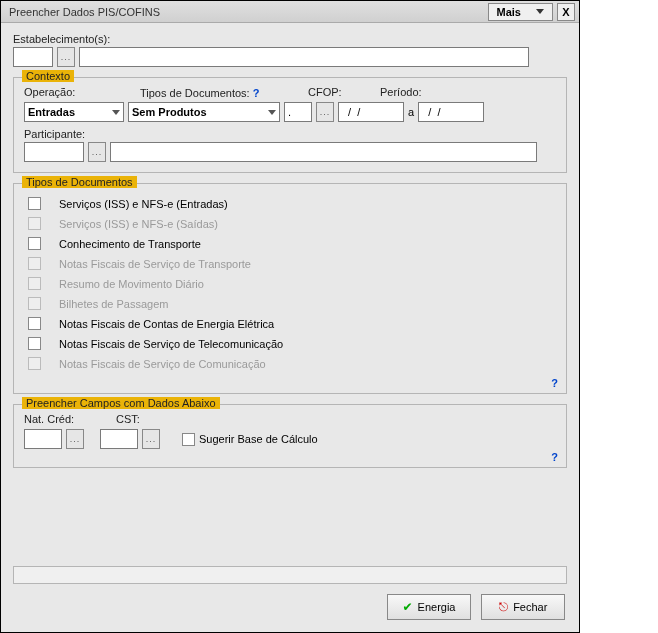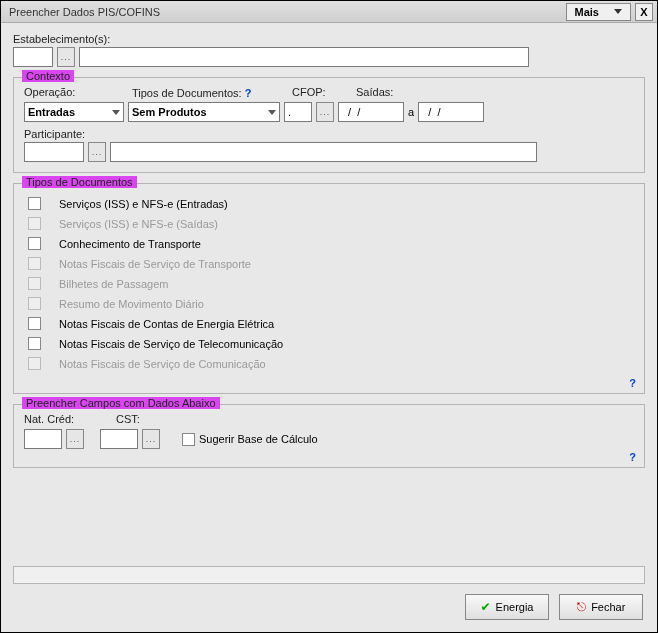--- a/index.html
+++ b/index.html
@@ -1,29 +1,29 @@
 <!DOCTYPE html>
 <html><head>
 <meta charset="utf-8">
 <style>
 * { box-sizing: border-box; font-family: Tahoma, sans-serif; font-size: 11px; }
 body { margin: 0; background: #fff; }
-.window { width: 658px; height: 633px; border: 1px solid #000; background: #e8e8e8; position: relative; }
+.window { width: 580px; height: 633px; border: 1px solid #000; background: #e8e8e8; position: relative; }
 .titlebar { height: 22px; background: linear-gradient(#e0e0e0,#d0d0d0); border-bottom: 1px solid #aaa; display: flex; align-items: center; padding: 0 4px 0 8px; }
 .titlebar-title { flex: 1; color: #333; }
 .btn-mais { background: #f0f0f0; border: 1px solid #888; padding: 2px 8px; font-weight: bold; display: flex; align-items: center; gap: 15px; margin-right: 4px; cursor: pointer; }
 .btn-close { width: 18px; height: 18px; border: 1px solid #888; background: #f0f0f0; display: flex; align-items: center; justify-content: center; font-weight: bold; cursor: pointer; }
 .caret-down { width:0; height:0; border-left:4px solid transparent; border-right:4px solid transparent; border-top:5px solid #333; }
 .body-area { padding: 10px 12px; }
 .label { color: #222; margin-bottom: 2px; }
 .row { display: flex; align-items: center; gap: 4px; }
 .input { background: #fff; border: 1px solid #7a7a7a; height: 20px; padding: 1px 3px; }
 .lookup-btn { width: 18px; height: 20px; border: 1px solid #888; background: #e6e6e6; display:flex; align-items:center; justify-content:center; cursor:pointer; letter-spacing:1px; color:#555; font-size:9px; }
 .fieldset { border: 1px solid #b5b5b5; margin-top: 10px; padding: 8px 10px 10px 10px; position: relative; }
-.legend { position: absolute; top: -8px; left: 8px; background: #d946ef; padding: 0 4px; color: #222; }
+.legend { position: absolute; top: -8px; left: 8px; background: #eab308; padding: 0 4px; color: #222; }
 .select { background: #fff; border: 1px solid #7a7a7a; height: 20px; display:flex; align-items:center; justify-content:space-between; padding: 0 3px; cursor:pointer;font-weight:bold; }
 .select .caret { width:0; height:0; border-left:4px solid transparent; border-right:4px solid transparent; border-top:5px solid #555; }
 .checkbox-row { display:flex; align-items:center; gap:18px; margin: 5px 0 7px 4px; }
 .checkbox { width:13px; height:13px; border:1px solid #888; background:#fff; cursor:pointer; }
 .checkbox.disabled { background:#eee; border-color:#bbb; cursor:default; }
 .chk-label.disabled { color:#9a9a9a; }
 .help { color:#0044cc; font-weight:bold; cursor:pointer; position:absolute; }
 .statusbar { position:absolute; left:12px; right:12px; bottom:48px; height:18px; border:1px solid #b5b5b5; background:#f0f0f0; }
 .button-row { position:absolute; right:14px; bottom:12px; display:flex; gap:10px; }
 .btn { width:84px; height:26px; border:1px solid #888; background:linear-gradient(#f8f8f8,#e0e0e0); display:flex; align-items:center; justify-content:center; gap:5px; cursor:pointer; }
@@ -49,30 +49,30 @@
 
     <div class="label">Estabelecimento(s):</div>
     <div class="row">
       <input class="input" style="width: 40px;" value="">
       <div class="lookup-btn">...</div>
       <input class="input" style="width: 450px;" value="">
     </div>
 
     <div class="fieldset">
       <div class="legend">Contexto</div>
-      <div class="row" style="gap:8px">
+      <div class="row" style="gap:16px">
         <div style="width:100px">
             <div class="label">Operação:</div>
           </div>
         <div style="width:152px"><span class="label">Tipos de Documentos:</span> <span class="help" style="position:static">?</span></div>
         <div style="width:56px">
             <div class="label">CFOP:</div>
           </div>
         <div>
-            <div class="label">Saídas:</div>
+            <div class="label">Período:</div>
           </div>
       </div>
       <div class="row" style="margin-top:2px">
         <div class="select" style="width:100px">
           <span>Entradas</span>
             <span class="caret"></span>
         </div>
         <div class="select" style="width:152px">
           <span>Sem Produtos</span>
             <span class="caret"></span>
@@ -105,25 +105,25 @@
           <div class="checkbox-row">
             <div class="checkbox"></div>
             <span class="chk-label">Conhecimento de Transporte</span>
           </div>
           <div class="checkbox-row">
             <div class="checkbox disabled"></div>
             <span class="chk-label disabled">Notas Fiscais de Serviço de Transporte</span>
           </div>
           <div class="checkbox-row">
             <div class="checkbox disabled"></div>
-            <span class="chk-label disabled">Bilhetes de Passagem</span>
+            <span class="chk-label disabled">Resumo de Movimento Diário</span>
           </div>
           <div class="checkbox-row">
             <div class="checkbox disabled"></div>
-            <span class="chk-label disabled">Resumo de Movimento Diário</span>
+            <span class="chk-label disabled">Bilhetes de Passagem</span>
           </div>
           <div class="checkbox-row">
             <div class="checkbox"></div>
             <span class="chk-label">Notas Fiscais de Contas de Energia Elétrica</span>
           </div>
           <div class="checkbox-row">
             <div class="checkbox"></div>
             <span class="chk-label">Notas Fiscais de Serviço de Telecomunicação</span>
           </div>
           <div class="checkbox-row">

